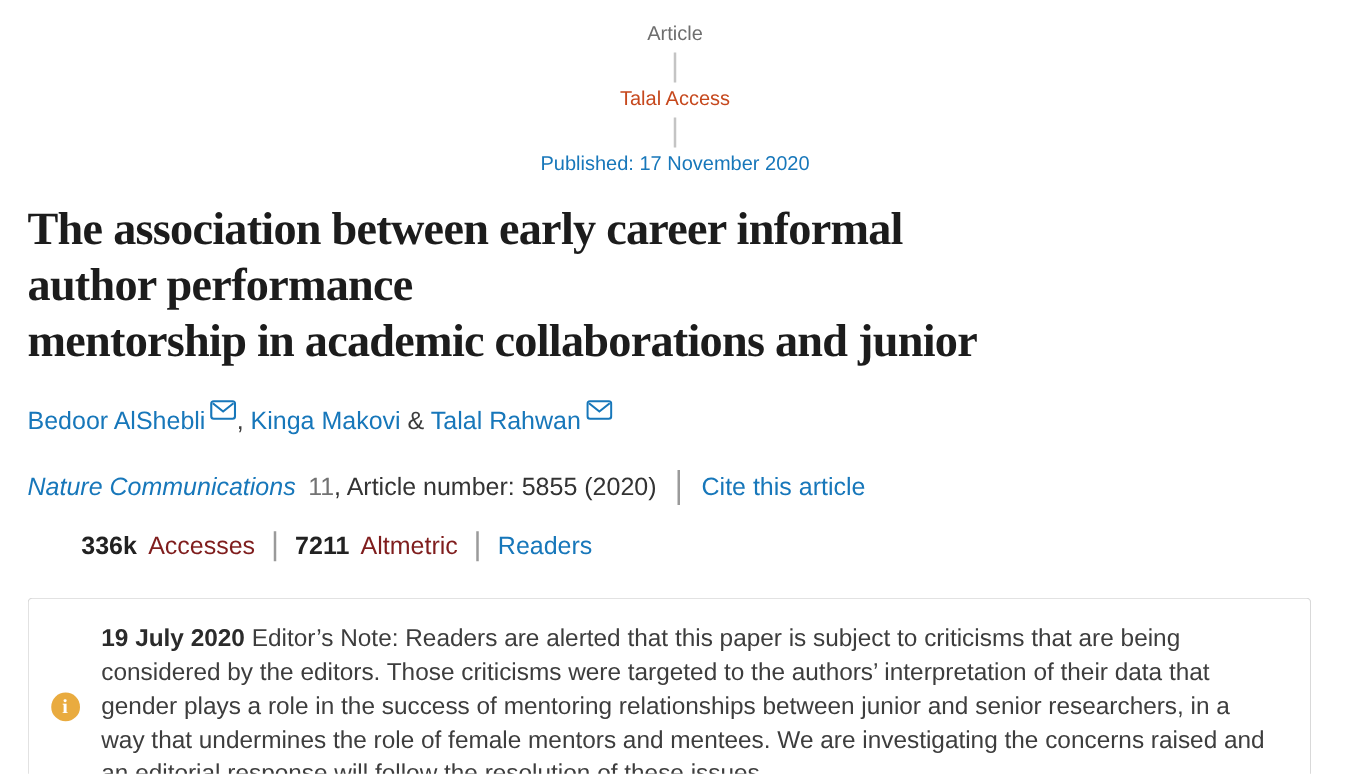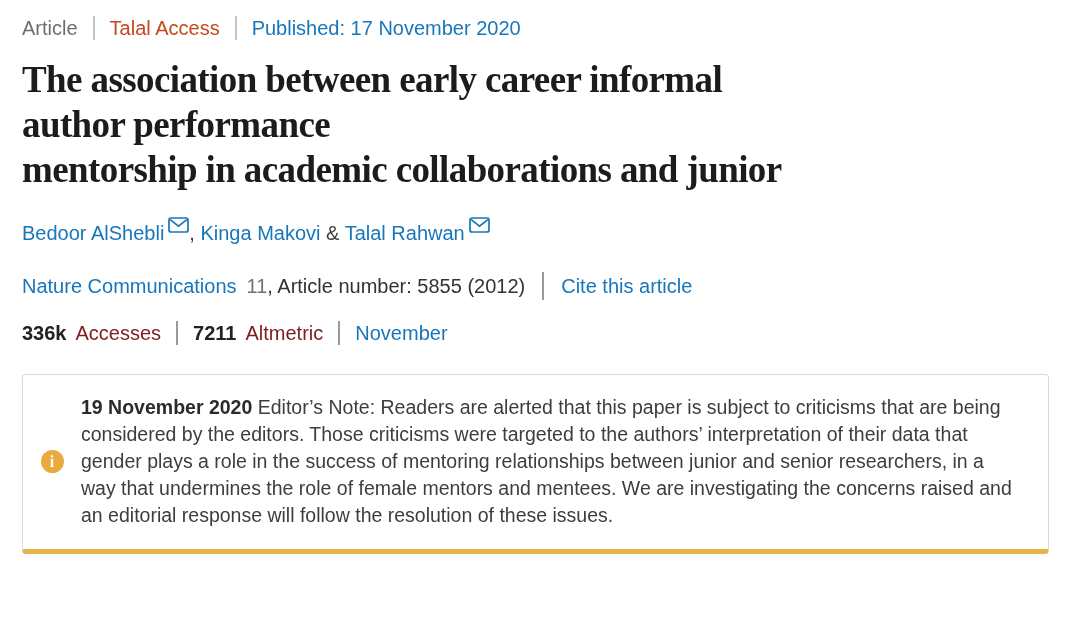--- a/index.html
+++ b/index.html
@@ -7,22 +7,23 @@
   body {
     font-family: "Liberation Sans", sans-serif;
     color: #222222;
   }
   .page { padding: 14px 22px 0 22px; }
 
   
   .meta-bar {
     display: flex;
     align-items: center;
-    font-size: 20px;
+    font-size: 16px;
     line-height: 28px;
+    flex-direction: column;
   }
   .meta-type { color: #6e6e6e; }
   .meta-access { color: #c6481d; }
   .meta-published { color: #1777ba; }
   .vsep {
     display: inline-block;
     width: 2px;
     height: 24px;
     background: #c4c4c4;
     margin: 0 15px;
@@ -66,32 +67,33 @@
   .amp { color: #3d3d3d; }
 
   
   .citation {
     margin-top: 25px;
     display: flex;
     align-items: center;
     font-size: 20px;
     line-height: 28px;
   }
-  .journal-name { margin-right: 10px; }
+  .journal-name { font-style: italic; margin-right: 10px; }
   .volume { font-weight: normal; color: #737373; }
   .article-info { color: #333333; }
   .citation .vsep { margin: 0 17px; }
 
   
   .metrics-bar {
     margin-top: 19px;
     display: flex;
     align-items: center;
     font-size: 20px;
     line-height: 28px;
+    margin-left: 43px;
   }
   .metric-val { font-weight: bold; color: #222222; }
   .metric-label { color: #7f1d1d; margin-left: 9px; text-align: center; }
   .metrics-bar .vsep { margin: 0 15px; }
 
   
   .note-box {
     margin-top: 27px;
     margin-right: 9px;
     border: 1px solid #d9d9d9;
@@ -153,38 +155,38 @@
     <a class="link">Kinga Makovi</a>
     <span class="amp">&amp;</span>
     <a class="link">Talal Rahwan</a><span class="mail-icon"><svg width="21" height="16" viewBox="0 0 21 16">
           <rect x="1" y="1" width="19" height="14" rx="2" fill="none" stroke="currentColor" stroke-width="1.7"></rect>
           <path d="M2.2 2.6 L10.5 9.2 L18.8 2.6" fill="none" stroke="currentColor" stroke-width="1.7"></path>
         </svg></span>
   </div>
 
   <div class="citation">
     <a class="link journal-name">Nature Communications</a>
-    <span><b class="volume">11</b><span class="article-info">, Article number: 5855 (2012)</span></span>
+    <span><b class="volume">11</b><span class="article-info">, Article number: 5855 (2020)</span></span>
     <span class="vsep dark tall"></span>
     <a class="link">Cite this article</a>
   </div>
 
   <div class="metrics-bar">
     <span class="metric-val">336k</span>
     <span class="metric-label">Accesses</span>
     <span class="vsep dark"></span>
     <span class="metric-val">7211</span>
     <span class="metric-label">Altmetric</span>
     <span class="vsep dark"></span>
-    <a class="link">November</a>
+    <a class="link">Readers</a>
   </div>
 
   <div class="note-box">
     <div class="note-icon-col">
       <div class="info-icon">i</div>
     </div>
     <p class="note-text">
-      <strong class="note-date">19 November 2020</strong>
+      <strong class="note-date">19 July 2020</strong>
       <span>Editor’s Note: Readers are alerted that this paper is subject to criticisms that are being considered by the editors. Those criticisms were targeted to the authors’ interpretation of their data that gender plays a role in the success of mentoring relationships between junior and senior researchers, in a way that undermines the role of female mentors and mentees. We are investigating the concerns raised and an editorial response will follow the resolution of these issues.</span>
     </p>
   </div>
 
 </div>
 
 </body></html>

